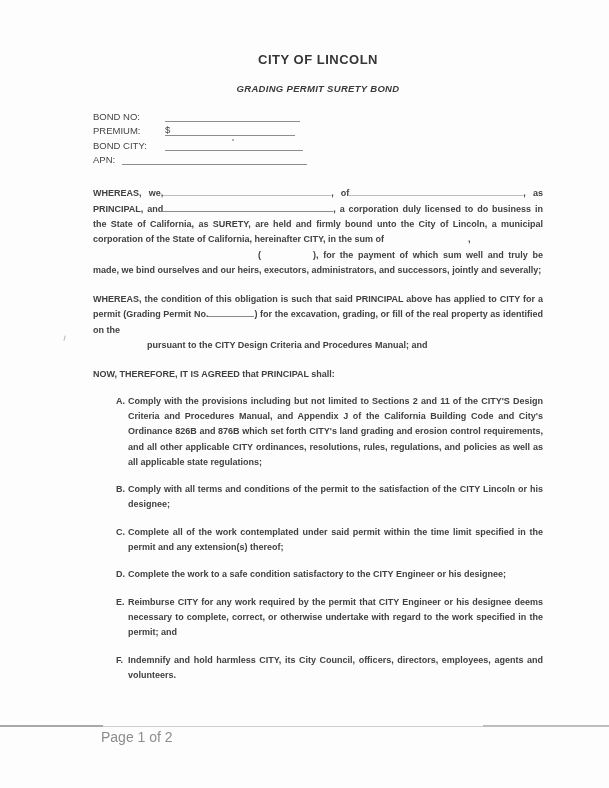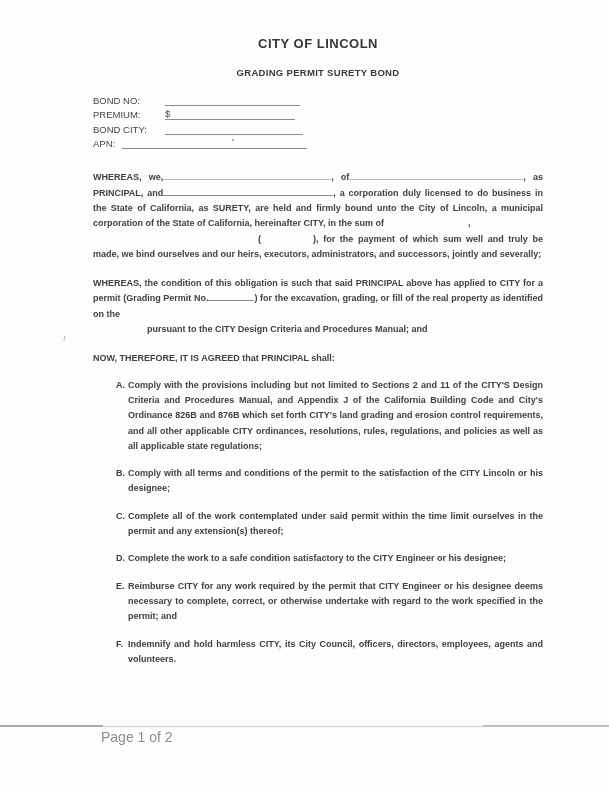--- a/index.html
+++ b/index.html
@@ -6,26 +6,26 @@
   .sheet {
     position:relative; width:609px; height:788px;
     background:#fdfdfd; overflow:hidden;
     font-family:"Liberation Sans", sans-serif;
     color:#414141;
   }
   .content {
     position:absolute; left:93px; top:0; width:450px;
   }
   .doc-title {
-    padding-top:36px; text-align:center;
+    padding-top:52px; text-align:center;
     font-size:13px; font-weight:bold; letter-spacing:0.5px; color:#363636;
   }
   .doc-subtitle {
     margin-top:16px; text-align:center;
-    font-size:9.5px; font-weight:bold; letter-spacing:0.3px; color:#3a3a3a;
+    font-size:9.5px; font-weight:bold; letter-spacing:0.3px; color:#3a3a3a;font-style:italic;
   }
   .fields { margin-top:13px; font-size:9.5px; color:#454545; }
   .field { display:flex; align-items:flex-end; height:14.6px; }
   .field-label { width:72px; }
   .field.f4 .field-label { width:29px; }
   .field-line { border-bottom:1px solid #8c8c8c; height:11px; position:relative; }
   .field.f1 .field-line { width:135px; }
   .field.f2 .field-line { width:130px; }
   .field.f3 .field-line { width:138px; }
   .field.f4 .field-line { width:185px; }
@@ -108,21 +108,21 @@
         <div class="list-item">
           <span class="list-letter">A.</span>
           <span class="list-text">Comply with the provisions including but not limited to Sections 2 and 11 of the CITY'S Design Criteria and Procedures Manual, and Appendix J of the California Building Code and City's Ordinance 826B and 876B which set forth CITY's land grading and erosion control requirements, and all other applicable CITY ordinances, resolutions, rules, regulations, and policies as well as all applicable state regulations;</span>
         </div>
         <div class="list-item">
           <span class="list-letter">B.</span>
           <span class="list-text">Comply with all terms and conditions of the permit to the satisfaction of the CITY Lincoln or his designee;</span>
         </div>
         <div class="list-item">
           <span class="list-letter">C.</span>
-          <span class="list-text">Complete all of the work contemplated under said permit within the time limit ourselves in the permit and any extension(s) thereof;</span>
+          <span class="list-text">Complete all of the work contemplated under said permit within the time limit specified in the permit and any extension(s) thereof;</span>
         </div>
         <div class="list-item">
           <span class="list-letter">D.</span>
           <span class="list-text">Complete the work to a safe condition satisfactory to the CITY Engineer or his designee;</span>
         </div>
         <div class="list-item">
           <span class="list-letter">E.</span>
           <span class="list-text">Reimburse CITY for any work required by the permit that CITY Engineer or his designee deems necessary to complete, correct, or otherwise undertake with regard to the work specified in the permit; and</span>
         </div>
         <div class="list-item">

